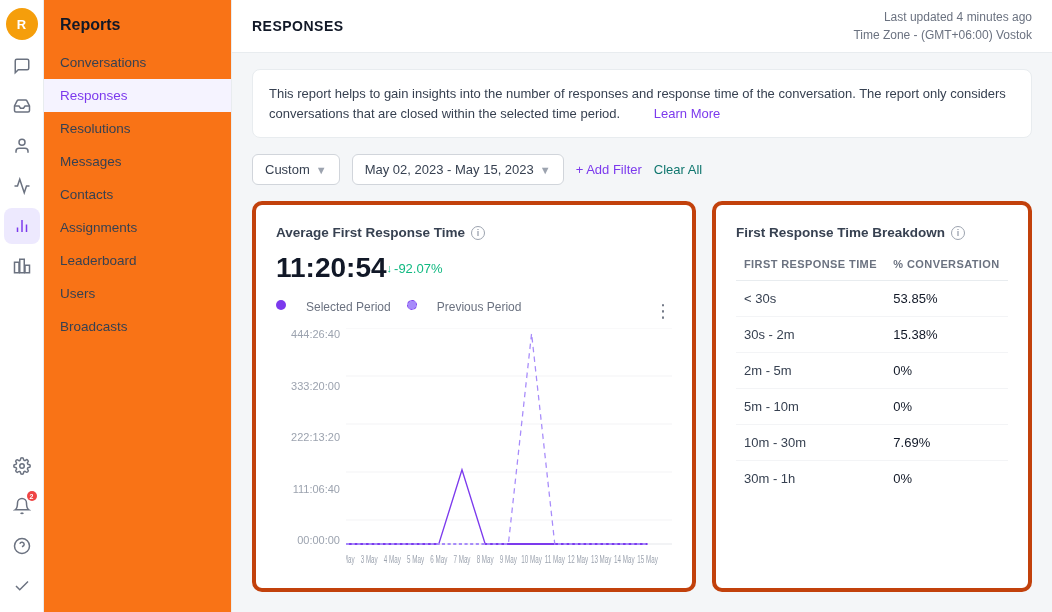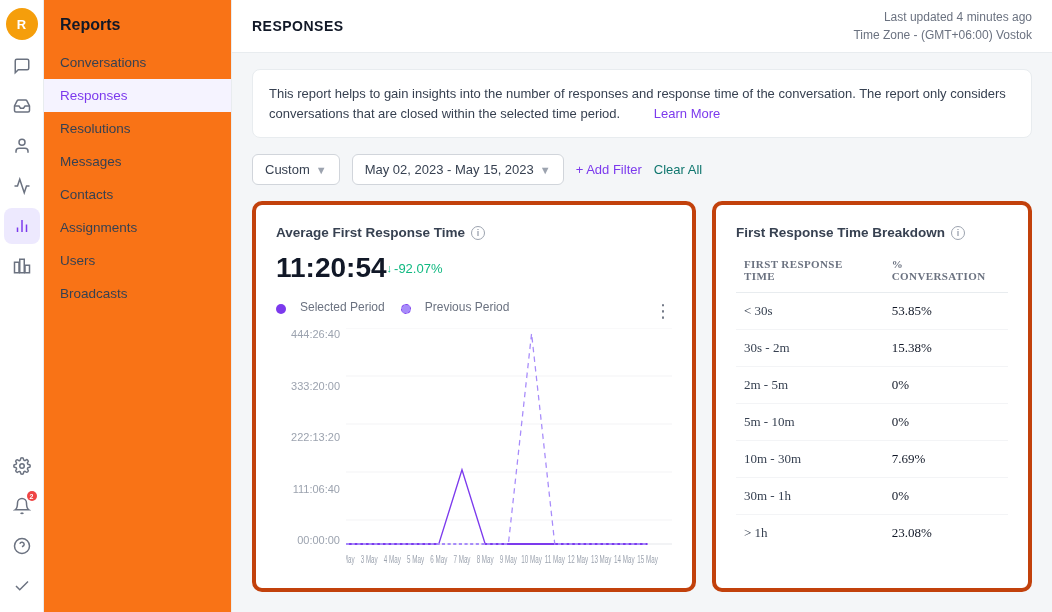--- a/index.html
+++ b/index.html
@@ -225,22 +225,22 @@
     .metric-change .arrow { font-size: 11px; }
     .chart-legend {
       display: flex;
       gap: 16px;
       margin-bottom: 8px;
       font-size: 12px;
       color: #6b7280;
     }
     .legend-item {
       display: flex;
-      align-items: flex-end;
-      gap: 14px;
+      align-items: flex-start;
+      gap: 20px;
     }
     .legend-dot {
       width: 10px;
       height: 10px;
       border-radius: 50%;
     }
     .legend-dot.solid { background: #7c3aed; }
     .legend-dot.dashed { background: #a78bfa; border: 1px dashed #7c3aed; }
     .chart-more-btn {
       position: absolute;
@@ -250,21 +250,20 @@
       border: none;
       cursor: pointer;
       color: #6b7280;
       font-size: 18px;
     }
 
     
     .breakdown-table {
       width: 100%;
       border-collapse: collapse;
-      font-family: Liberation Serif, serif;
     }
     .breakdown-table th {
       font-size: 11px;
       font-weight: 600;
       color: #6b7280;
       text-align: left;
       padding: 6px 8px 10px;
       border-bottom: 1px solid #e8ecef;
       letter-spacing: 0.4px;
     }
@@ -349,20 +348,21 @@
 
 <div class="sidebar">
   <div class="sidebar-title">Reports</div>
   <div id="sidebar-items">
       <div class="sidebar-item">Conversations</div>
       <div class="sidebar-item active">Responses</div>
       <div class="sidebar-item">Resolutions</div>
       <div class="sidebar-item">Messages</div>
       <div class="sidebar-item">Contacts</div>
       <div class="sidebar-item">Assignments</div>
+      <div class="sidebar-item">Leaderboard</div>
       <div class="sidebar-item">Users</div>
       <div class="sidebar-item">Broadcasts</div>
     </div>
 </div>
 
 <div class="main">
   <div class="main-header">
     <span class="main-title">RESPONSES</span>
     <div style="text-align:right">
       <div class="last-updated">Last updated 4 minutes ago</div>
@@ -492,22 +492,18 @@
                 <td>0%</td>
               </tr>
               <tr>
                 <td>10m - 30m</td>
                 <td>7.69%</td>
               </tr>
               <tr>
                 <td>30m - 1h</td>
                 <td>0%</td>
               </tr>
-              <tr>
-                <td>&gt; 1h</td>
-                <td>23.08%</td>
-              </tr>
             </tbody>
         </table>
       </div>
     </div>
   </div>
 </div>
 
 </body></html>

